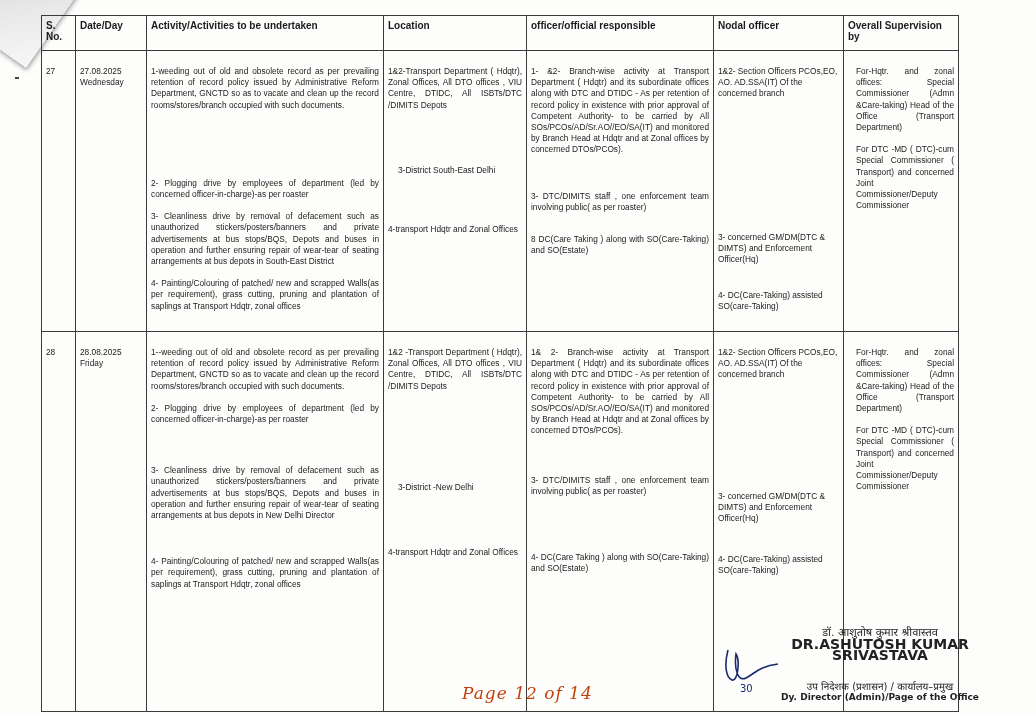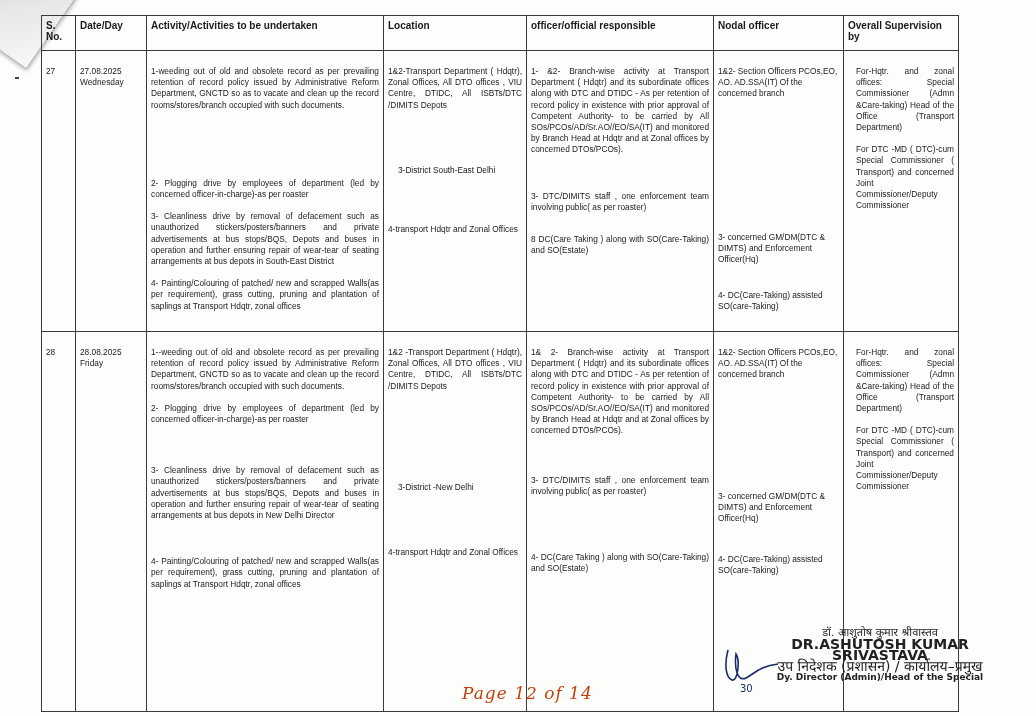--- a/index.html
+++ b/index.html
@@ -29,21 +29,21 @@
   tr.row27 { height:281px; }
   .j { text-align:justify; text-align-last:auto; }
   .b { font-weight:normal; }
   .blk { display:block; }
   .sig {
     position:absolute; left:770px; top:627px; width:220px; text-align:center;
     font-family:"DejaVu Sans", sans-serif; color:#222;
   }
   .sig .hi { font-size:11px; line-height:12px; }
   .sig .en { font-size:14px; line-height:11px; font-weight:bold; }
-  .sig .hi2 { font-size:14px; line-height:11px; }
+  .sig .hi2 { font-size:10px; line-height:11px;margin-top:20px; }
   .sig .en2 { font-size:9px; line-height:11px; font-weight:bold; }
   .scribble { position:absolute; left:720px; top:640px; }
   .pageno {
     position:absolute; left:462px; top:683px; font-family:"DejaVu Serif", serif;
     font-style:italic; font-size:17px; color:#c2410c; letter-spacing:1px;
   }
 </style>
 </head>
 <body>
 
@@ -143,16 +143,16 @@
 
 <svg class="scribble" width="60" height="55" viewBox="0 0 60 55">
   <path d="M8 10 C 4 25, 6 38, 12 40 C 18 42, 20 20, 16 14 C 14 30, 18 42, 26 38 C 34 34, 40 26, 58 24" fill="none" stroke="#1a2a6a" stroke-width="1.6"></path>
   <text x="20" y="52" font-size="10" fill="#1a2a6a" font-family="DejaVu Sans, sans-serif">30</text>
 </svg>
 
 <div class="sig">
   <div class="hi">डॉ. आशुतोष कुमार श्रीवास्तव</div>
   <div class="en">DR.ASHUTOSH KUMAR SRIVASTAVA</div>
   <div class="hi2">उप निदेशक (प्रशासन) / कार्यालय–प्रमुख</div>
-  <div class="en2">Dy. Director (Admin)/Head of the Special</div>
+  <div class="en2">Dy. Director (Admin)/Page of the Office</div>
 </div>
 
 <div class="pageno">Page 12 of 14</div>
 
 </body></html>

